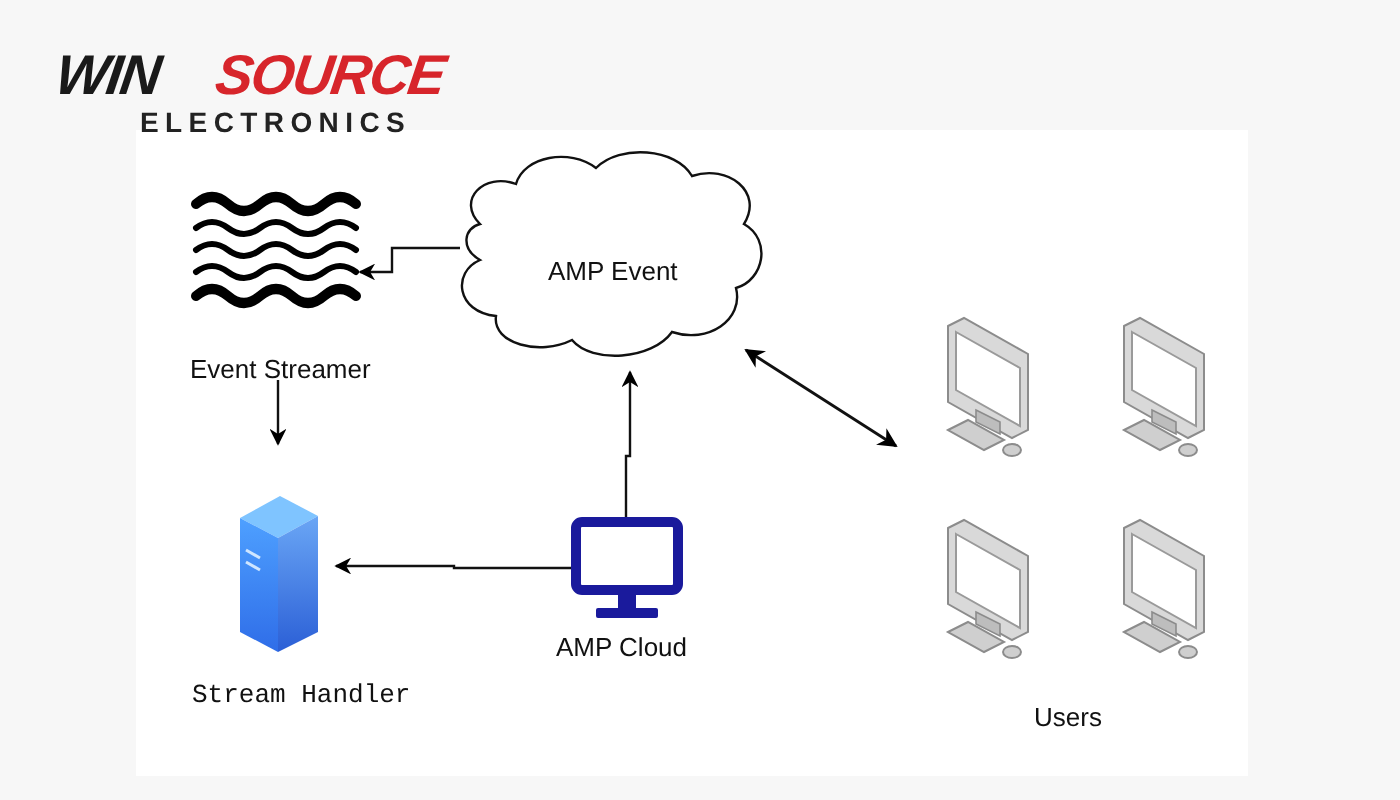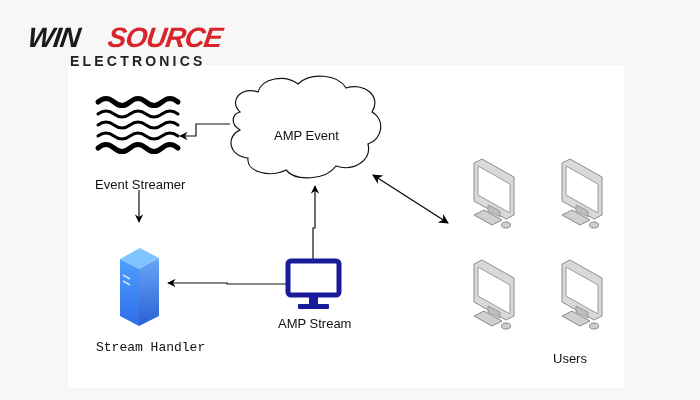--- a/index.html
+++ b/index.html
@@ -89,14 +89,14 @@
 
   <use href="#pc" x="474" y="163"></use>
   <use href="#pc" x="562" y="163"></use>
   <use href="#pc" x="474" y="264"></use>
   <use href="#pc" x="562" y="264"></use>
 </svg>
 
 <span class="lbl" style="left:274px;top:128px;">AMP Event</span>
 <span class="lbl" style="left:95px;top:177px;">Event Streamer</span>
 <span class="lbl" style="left:96px;top:340px;font-family:Liberation Mono, monospace;">Stream Handler</span>
-<span class="lbl" style="left:278px;top:316px;">AMP Stream</span>
-<span class="lbl" style="left:517px;top:351px;margin-left:36px;">Users</span>
+<span class="lbl" style="left:278px;top:316px;">AMP Cloud</span>
+<span class="lbl" style="left:517px;top:351px;">Users</span>
 
 </body></html>

